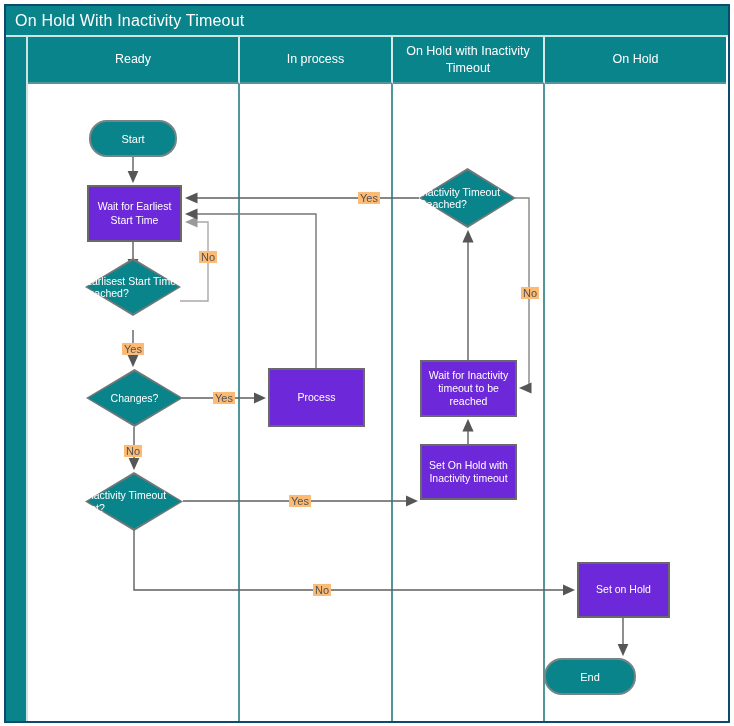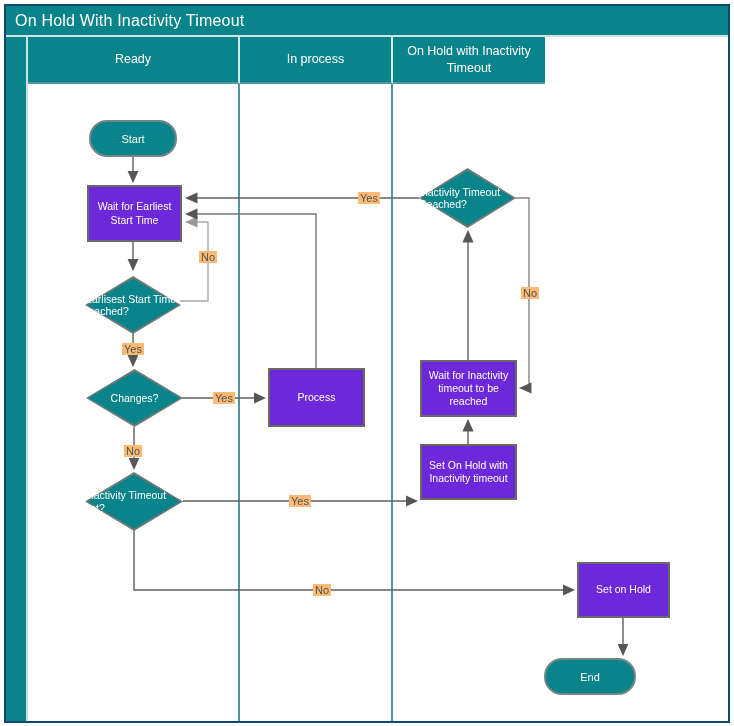--- a/index.html
+++ b/index.html
@@ -74,20 +74,24 @@
         <div class="lane-body"></div>
       </div>
       <div class="lane" style="width:153px">
         <div class="lane-header">In process</div>
         <div class="lane-body"></div>
       </div>
       <div class="lane" style="width:152px">
         <div class="lane-header">On Hold with Inactivity Timeout</div>
         <div class="lane-body"></div>
       </div>
+      <div class="lane" style="width:181px">
+        <div class="lane-header">On Hold</div>
+        <div class="lane-body"></div>
+      </div>
     </div>
   </div>
 
   <div class="flow">
 
     <svg width="734" height="726" viewBox="0 0 734 726">
       <defs>
         <marker id="ah" markerWidth="9" markerHeight="8" refX="7.5" refY="4" orient="auto">
           <path d="M0,0 L9,4 L0,8 z" fill="#565656"></path>
         </marker>
@@ -119,21 +123,21 @@
     <div class="edge-label" style="left:133px;top:451px">No</div>
     <div class="edge-label" style="left:300px;top:501px">Yes</div>
     <div class="edge-label" style="left:322px;top:590px">No</div>
     <div class="edge-label" style="left:369px;top:198px">Yes</div>
     <div class="edge-label" style="left:530px;top:293px">No</div>
 
     <div class="node term" style="left:89px;top:120px;width:88px;height:37px">Start</div>
 
     <div class="node pbox" style="left:87px;top:185px;width:95px;height:57px">Wait for Earliest Start Time</div>
 
-    <div class="diamond" style="left:85px;top:276px;width:96px;height:58px">
+    <div class="diamond" style="left:85px;top:258px;width:96px;height:58px">
       <div class="d-border"></div>
       <div class="d-fill"></div>
       <div class="d-text">Earlisest Start Time reached?</div>
     </div>
 
     <div class="diamond" style="left:86px;top:369px;width:97px;height:58px">
       <div class="d-border"></div>
       <div class="d-fill"></div>
       <div class="d-text">Changes?</div>
     </div>

